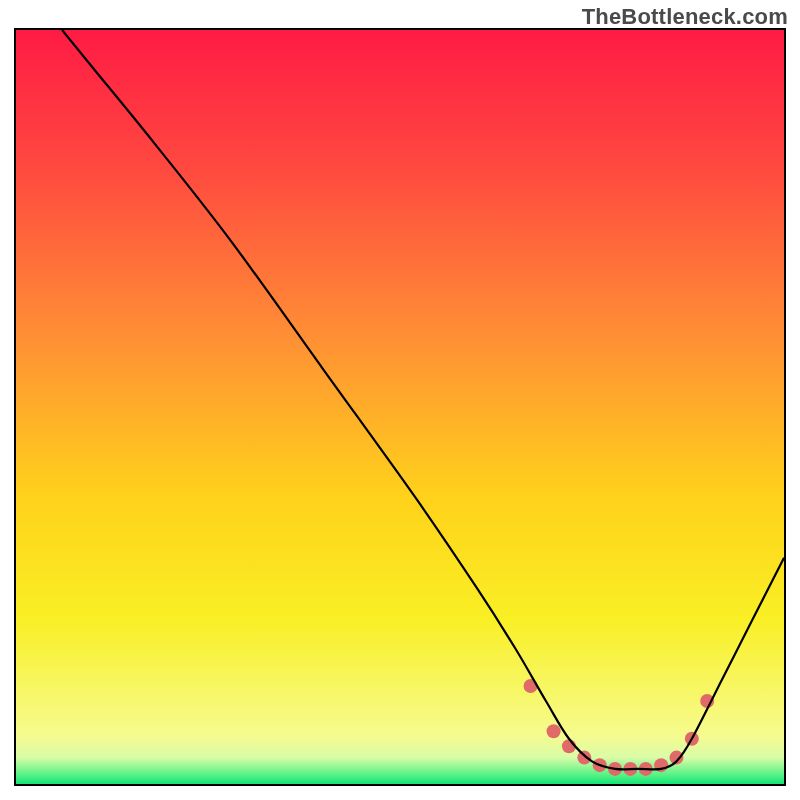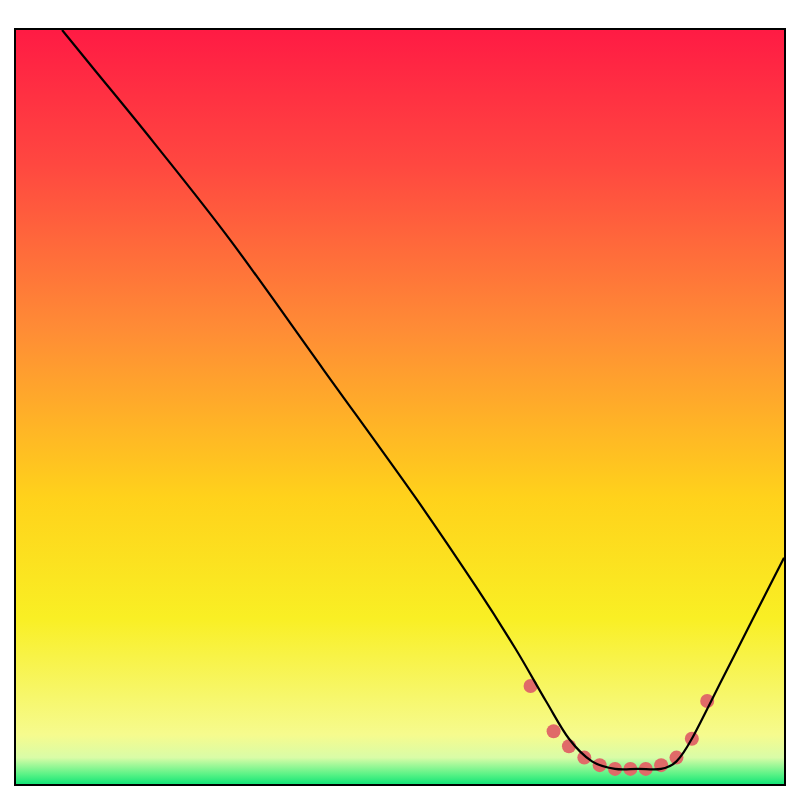--- a/index.html
+++ b/index.html
@@ -42,20 +42,21 @@
     width: 768px;   
     height: 754px;  
     display: block;
   }
 </style>
 </head>
 <body>
 
 <div class="stage">
 
+  <div class="watermark">TheBottleneck.com</div>
 
   <div class="plot-outer">
     <svg class="chart" viewBox="0 0 768 754" preserveAspectRatio="none">
       <defs>
         <linearGradient id="bgGrad" x1="0" y1="0" x2="0" y2="1">
             <stop offset="0%" stop-color="#ff1b44"></stop>
             <stop offset="18%" stop-color="#ff4840"></stop>
             <stop offset="40%" stop-color="#ff8d35"></stop>
             <stop offset="62%" stop-color="#ffd21b"></stop>
             <stop offset="78%" stop-color="#f9ef24"></stop>

